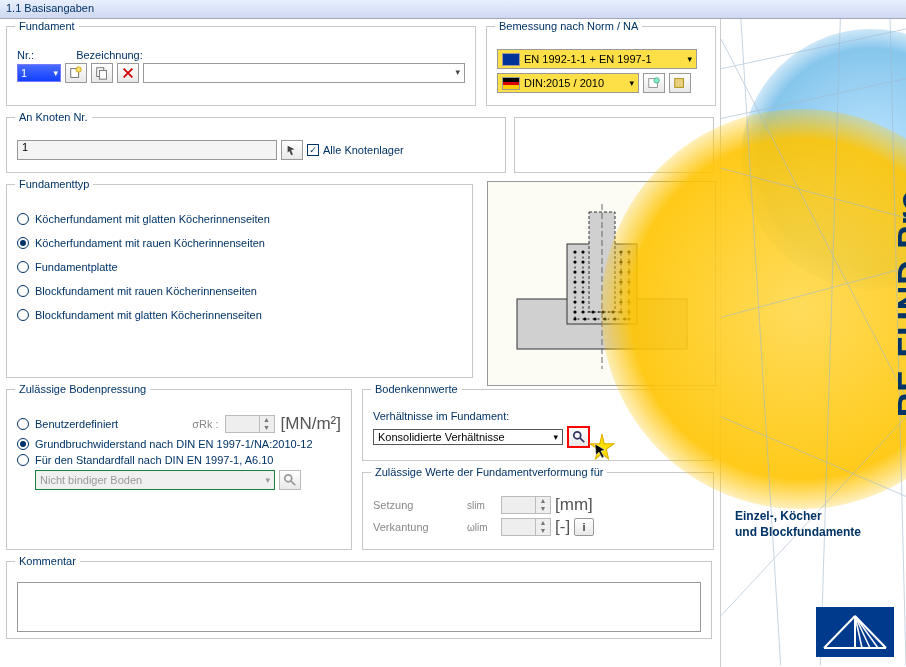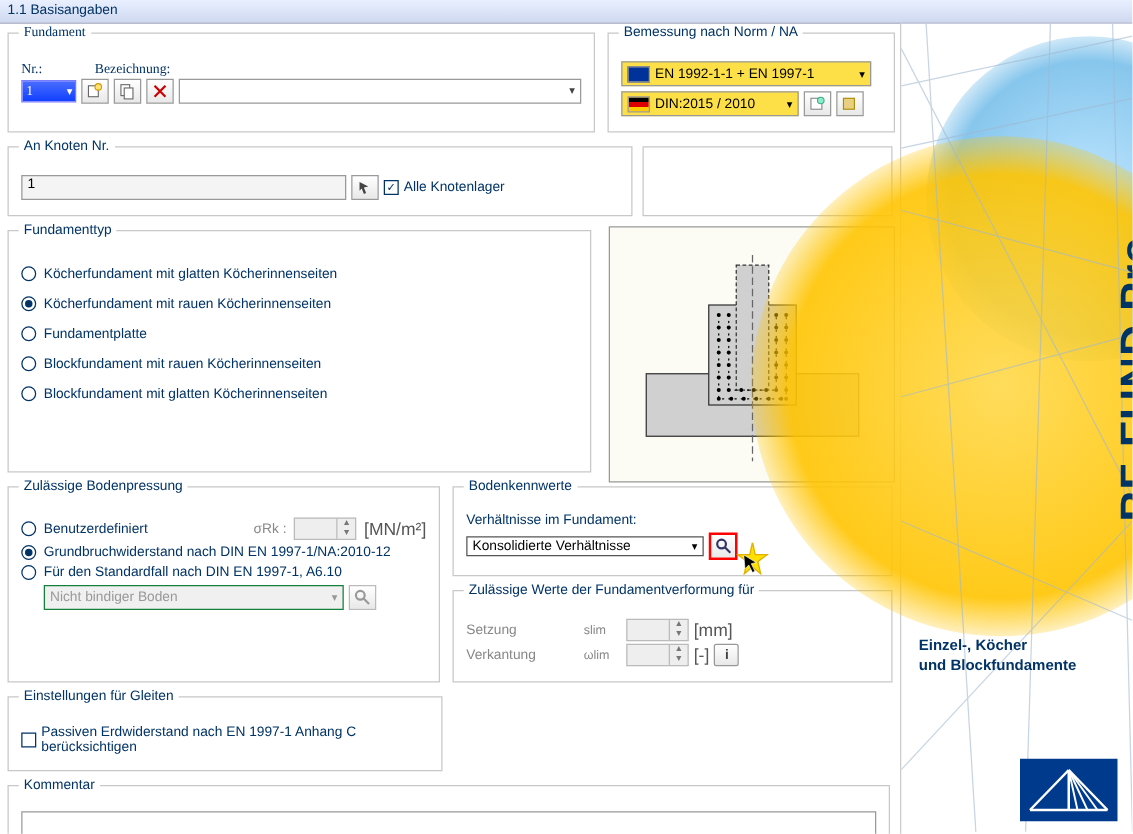--- a/index.html
+++ b/index.html
@@ -18,21 +18,21 @@
   .nr-input { width: 44px; height: 18px; border: 1px solid #7a7aff; background: linear-gradient(#4a6dff,#1040ff); color: #fff; text-align: left; padding: 0 3px; font-size: 11px; display:inline-flex; align-items:center; position:relative;}
   .nr-input::after{content:"▾"; position:absolute; right:2px; color:#fff; font-size:9px;}
   .iconbtn { width: 22px; height: 20px; border: 1px solid #999; background: linear-gradient(#fff,#e8e8e8); display:inline-flex; align-items:center; justify-content:center; cursor:pointer; }
   .iconbtn svg { width:14px; height:14px; }
 
   .bez-input { flex:1; height: 20px; border: 1px solid #999; position:relative; }
   .bez-input::after{content:"▾"; position:absolute; right:4px; top:3px; font-size:9px; color:#444;}
 
   .top-row { display:flex; gap:6px; }
   .top-row .group { flex: none; }
-  .fundament-group { width: 470px; font-family: Liberation Serif, serif; }
+  .fundament-group { width: 470px; }
   .bemessung-group { width: 230px; }
 
   .norm-select { width: 200px; height: 20px; border:1px solid #999; background:#fde047; display:flex; align-items:center; padding:0 4px; position:relative; }
   .norm-select::before { content:""; width:16px; height:11px; margin-right:4px; background:#003399; border:1px solid #999; display:inline-block; }
   .norm-select.de::before { background: linear-gradient(#000 33%, #d00 33% 66%, #fc0 66%); }
   .norm-select::after{content:"▾"; position:absolute; right:4px; font-size:9px;}
 
   .knoten-group { width: 500px; }
   .knoten-input { width: 260px; height:20px; border:1px solid #999; background:#f4f4f4; padding:0 4px; }
   .pick-icon { width:22px; height:20px; border:1px solid #999; background:linear-gradient(#fff,#e8e8e8); display:inline-flex; align-items:center; justify-content:center;}
@@ -42,21 +42,21 @@
   .ftyp-group { width: 470px; }
   .radio-row { display:flex; align-items:center; gap:6px; color:#003366; margin: 8px 0 12px;}
   .radio { width:12px; height:12px; border:1px solid #003366; border-radius:50%; display:inline-flex; align-items:center; justify-content:center;}
   .radio.sel::after{content:""; width:6px; height:6px; background:#003366; border-radius:50%;}
 
   .diagram-box { width: 230px; height: 205px; border:1px solid #999; margin-left:6px; display:flex; align-items:center; justify-content:center; background:#fcfcf5;}
 
   .mid-row { display:flex; gap:6px; }
   .boden-group { width: 348px; }
   .kennwerte-group { width: 352px; }
-  .unit { font-size:14px; color:#555; white-space:nowrap;}
+  .unit { font-size:17px; color:#555; white-space:nowrap;}
   .spinner { width:50px; height:18px; border:1px solid #bbb; background:#eee; display:inline-flex; align-items:center; position:relative; padding:0 3px;}
   .spinner .updn { position:absolute; right:0; width:15px; height:100%; border-left:1px solid #bbb; display:flex; flex-direction:column;}
   .spinner .updn span{flex:1; font-size:7px; text-align:center; color:#777;}
   .disabled-select { width: 240px; height:20px; border:1px solid #15803d; background:#f0f0f0; color:#999; padding:0 4px; display:flex; align-items:center; position:relative;}
   .disabled-select::after{content:"▾"; position:absolute; right:4px; font-size:9px; color:#999;}
   .small-iconbtn { width:22px; height:20px; border:1px solid #bbb; background:linear-gradient(#fff,#e8e8e8); display:inline-flex; align-items:center; justify-content:center;}
 
   .kons-select { width:190px; height:16px; border:1px solid #555; padding:0 4px; display:flex; align-items:center; position:relative;}
   .kons-select::after{content:"▾"; position:absolute; right:4px; font-size:9px;}
   .highlight-btn { border:2px solid #ff0000; padding:0; width:23px; height:22px;}
@@ -336,27 +336,20 @@
                 </div>
               </div>
             <span class="unit">[-]</span>
             <div class="info-icon">i</div>
           </div>
         </div>
       </div>
     </div>
 
     <div style="display:flex; gap:6px;">
-      <div class="group gleiten-group">
-        <div class="group-title">Einstellungen für Gleiten</div>
-        <div class="row">
-          <span class="cb-empty"></span>
-          <span style="color:#003366; max-width:300px;">Passiven Erdwiderstand nach EN 1997-1 Anhang C berücksichtigen</span>
-        </div>
-      </div>
       <div style="width:352px;"></div>
     </div>
 
     <div class="group kommentar-group">
       <div class="group-title">Kommentar</div>
       <div class="kommentar-box"></div>
     </div>
 
   </div>
 

